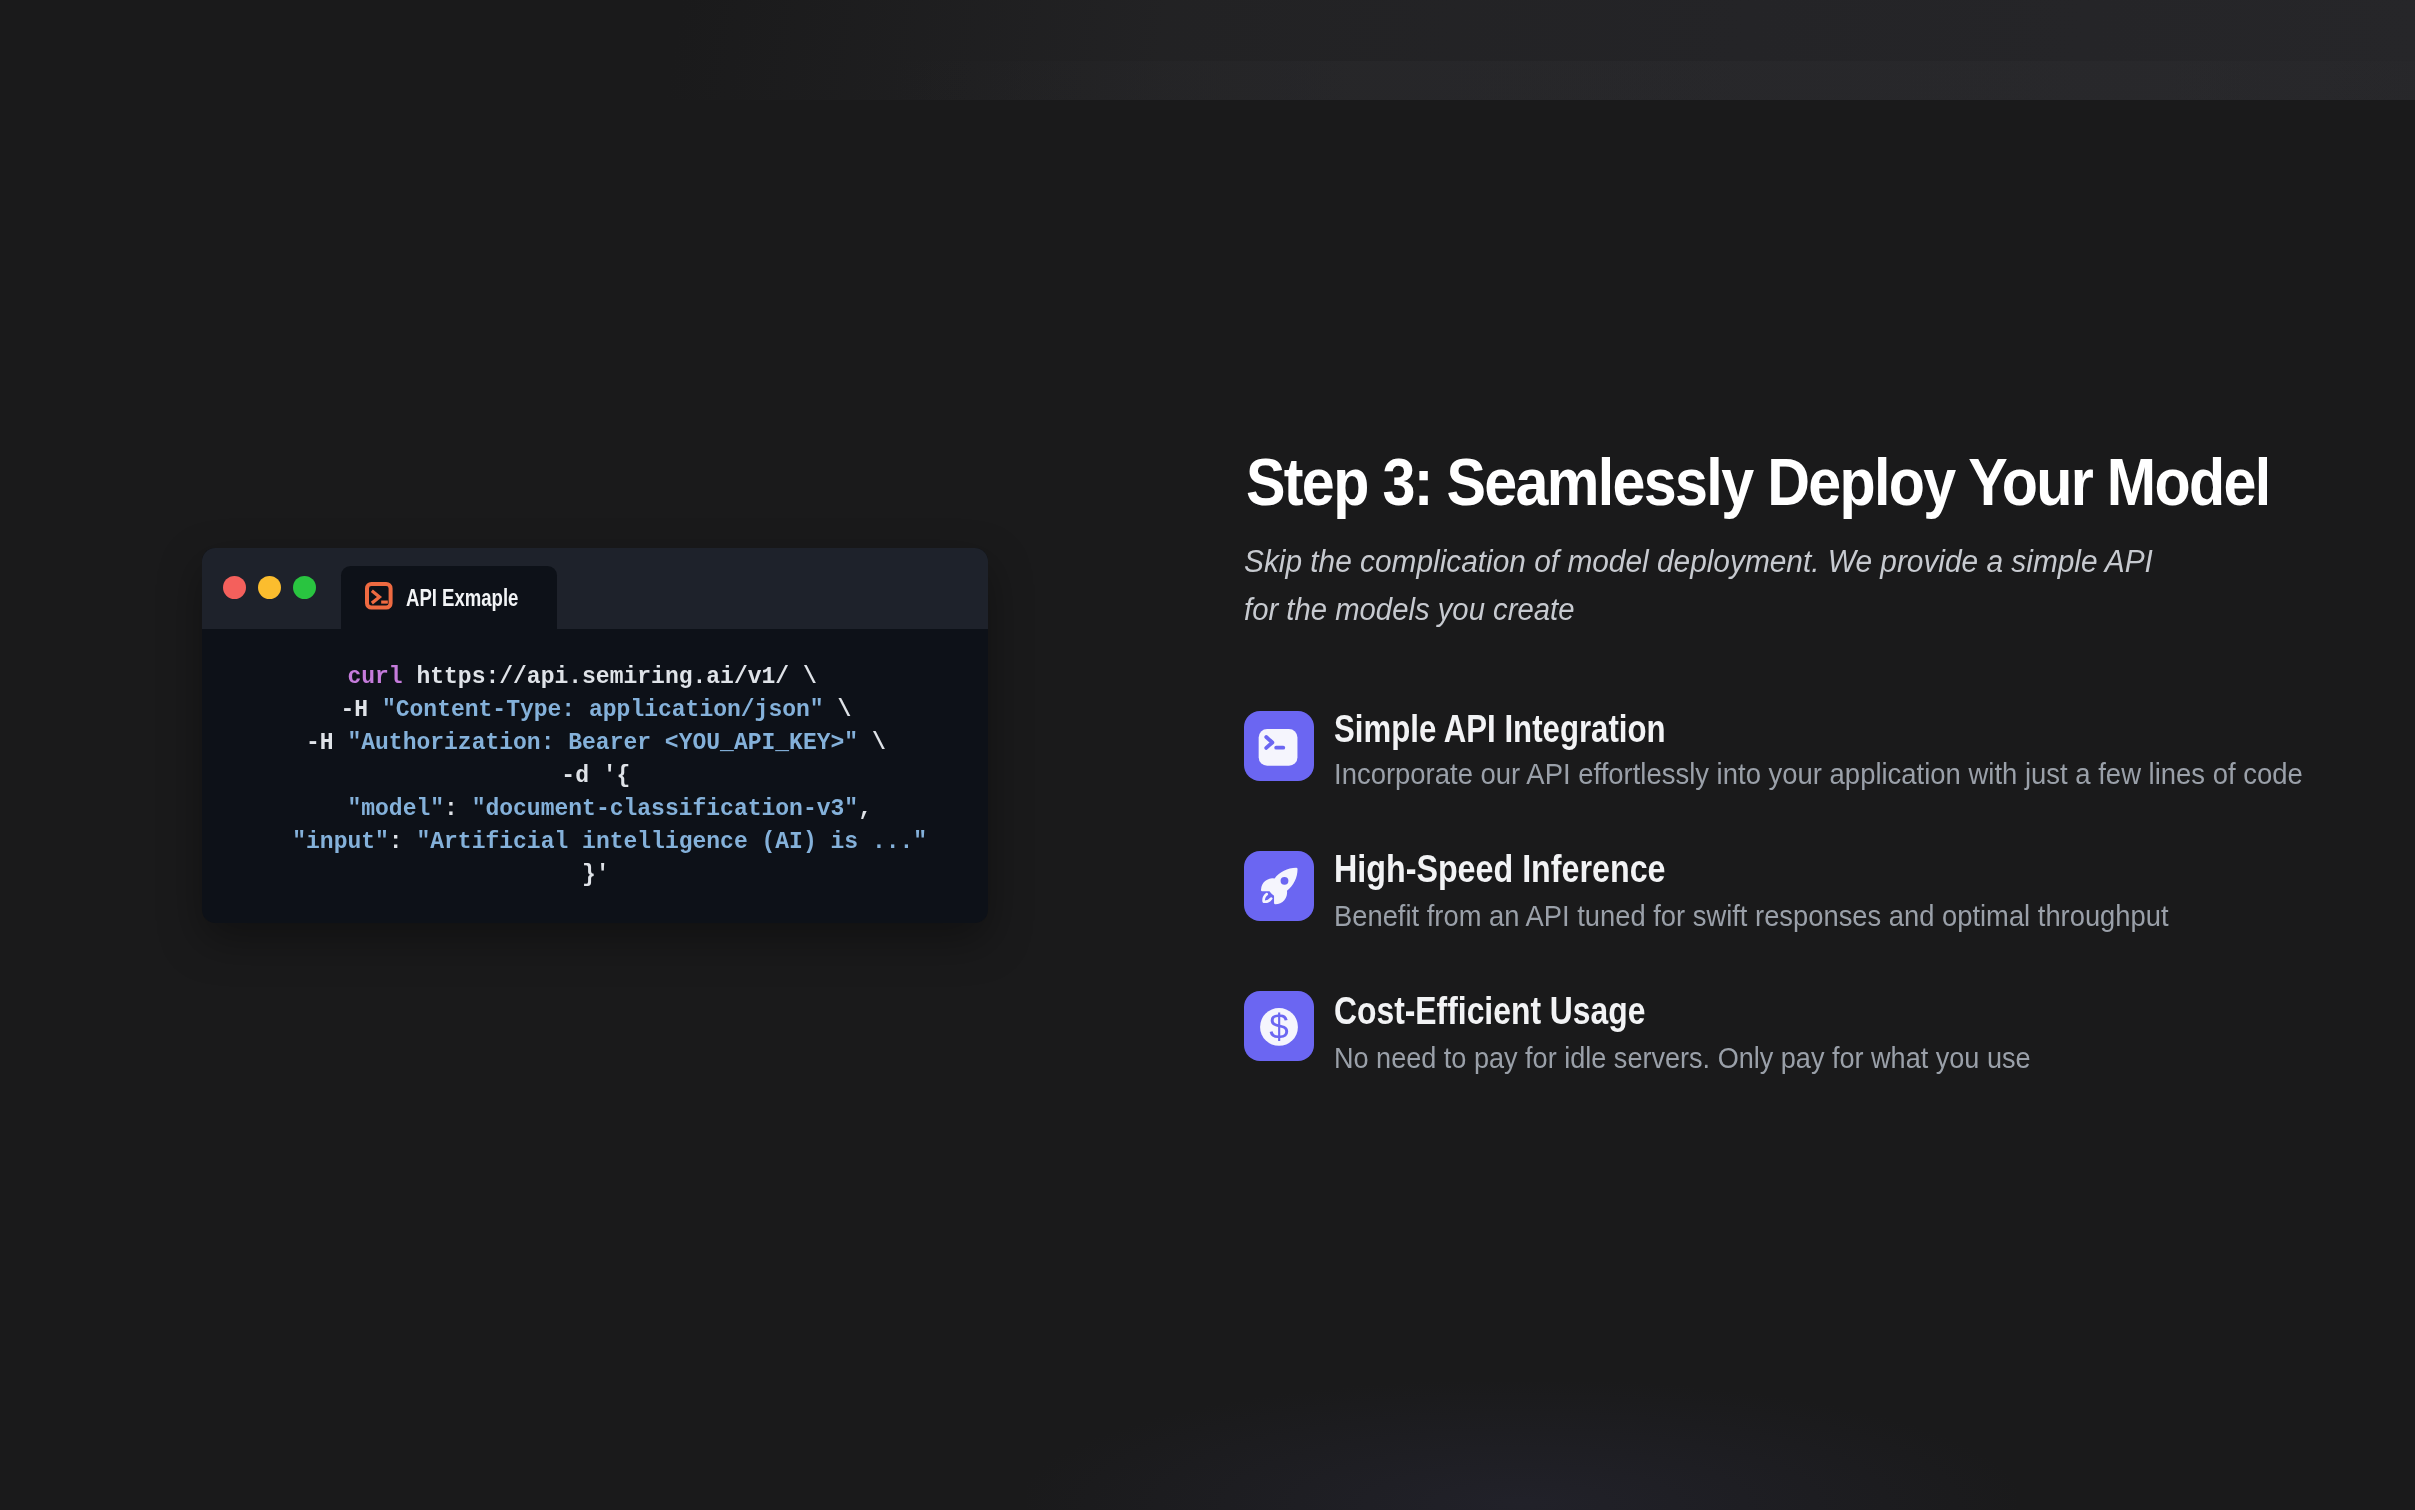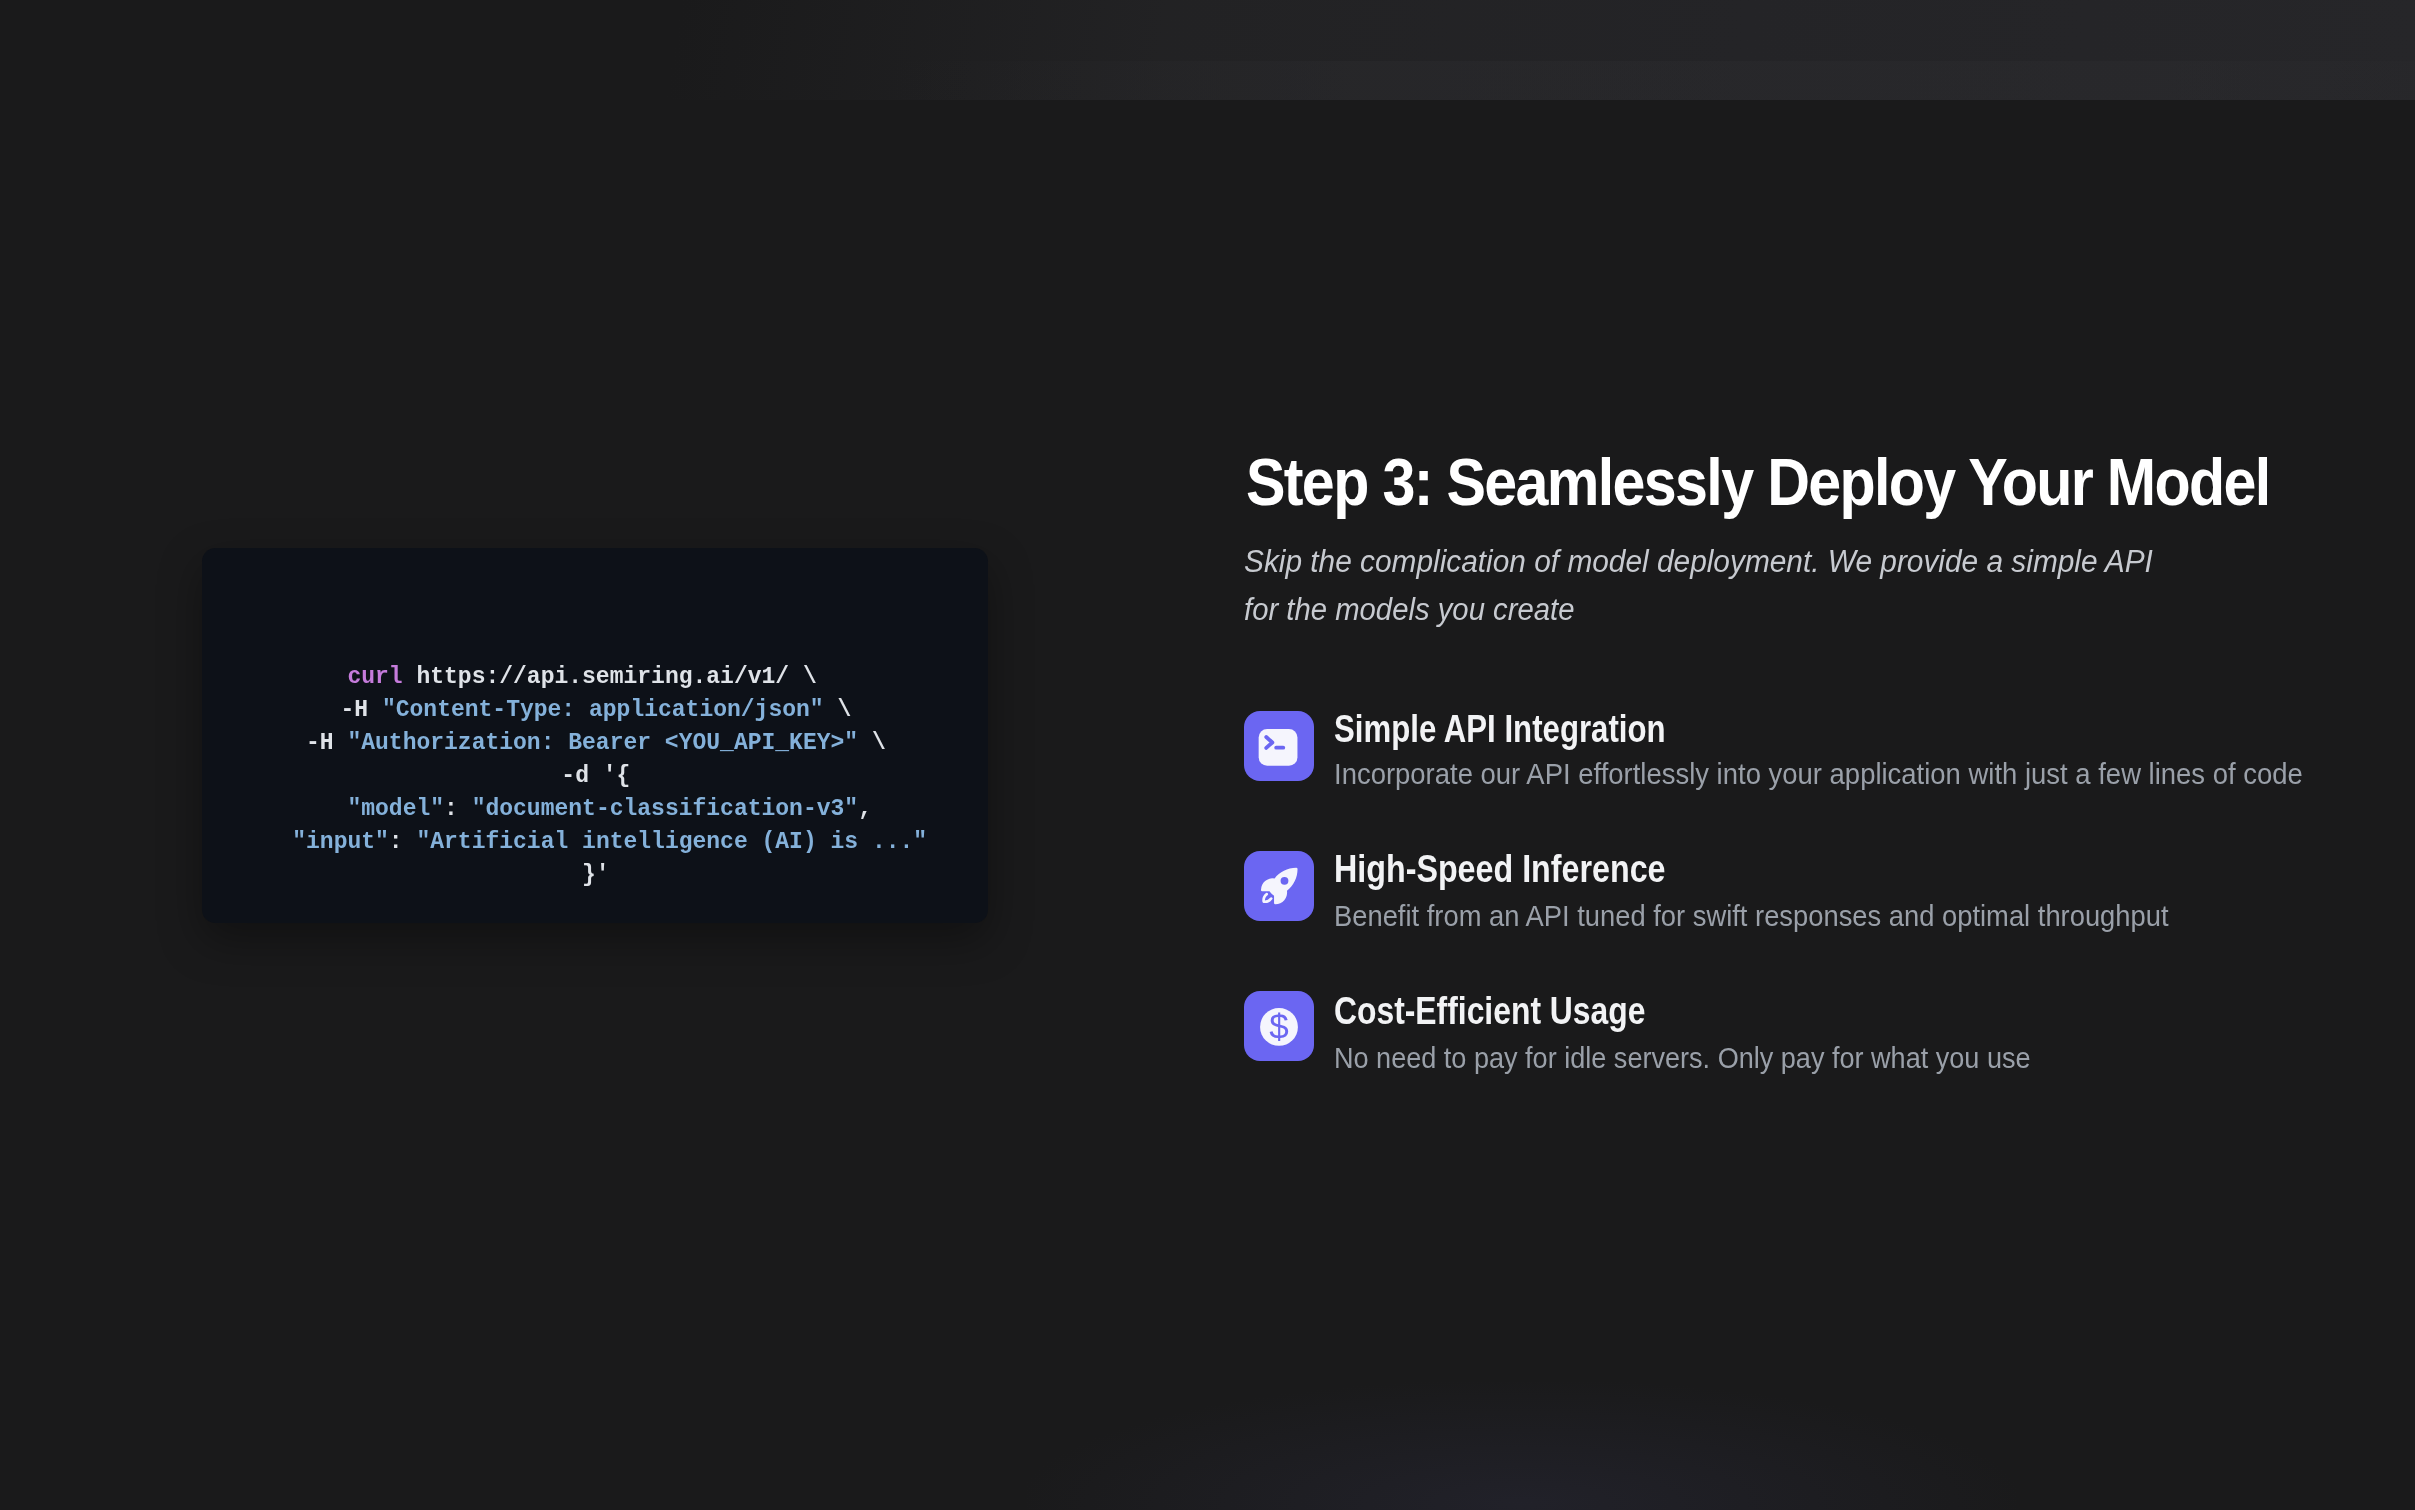--- a/index.html
+++ b/index.html
@@ -71,20 +71,33 @@
   .feat .tt { position:absolute; left:90px; white-space:nowrap; color:#f2f3f5; font-size:38px; font-weight:700; transform-origin:left top; }
   .feat .dd { position:absolute; left:90px; white-space:nowrap; color:#9aa0a9; font-size:29.5px; font-weight:400; transform-origin:left top; }
 </style>
 </head>
 <body>
   <div class="topband"></div>
   <div class="topband2"></div>
   <div class="bottomglow"></div>
 
   <div class="term">
+    <div class="term-header">
+      <div class="dot r"></div>
+      <div class="dot y"></div>
+      <div class="dot g"></div>
+      <div class="tab">
+        <svg width="27.6" height="27.6" viewBox="0 0 29 29">
+          <rect x="2.1" y="2.1" width="24.8" height="24.8" rx="4.6" fill="none" stroke="#ee6a41" stroke-width="4.2"></rect>
+          <path d="M7.2 9.2 L15.2 15.7 L7.2 22.2" fill="none" stroke="#ee6a41" stroke-width="3.4" stroke-linejoin="miter"></path>
+          <line x1="17" y1="21.1" x2="24" y2="21.1" stroke="#ee6a41" stroke-width="3.3"></line>
+        </svg>
+        <div class="tab-label">API Exmaple</div>
+      </div>
+    </div>
     <pre class="code"><span class="c-purple">curl</span> https://api.semiring.ai/v1/ \
   -H <span class="c-blue">"Content-Type: application/json"</span> \
   -H <span class="c-blue">"Authorization: Bearer &lt;YOU_API_KEY&gt;"</span> \
   -d '{
     <span class="c-blue">"model"</span>: <span class="c-blue">"document-classification-v3"</span>,
     <span class="c-blue">"input"</span>: <span class="c-blue">"Artificial intelligence (AI) is ..."</span>
   }'</pre>
   </div>
 
   <div class="h1">Step 3: Seamlessly Deploy Your Model</div>

